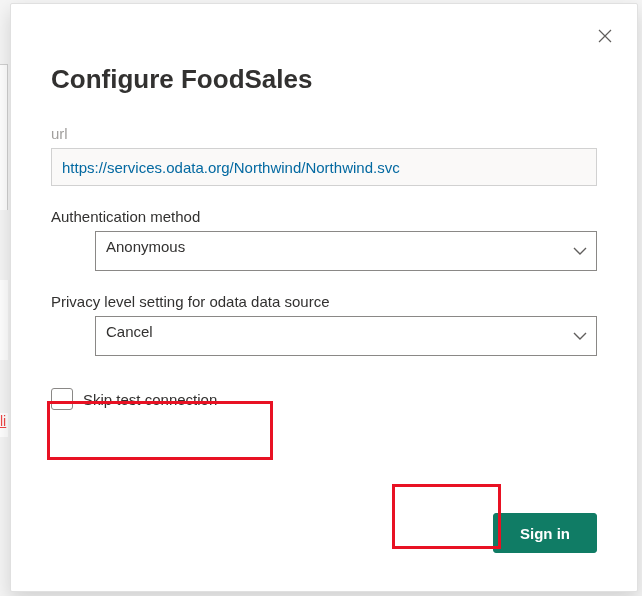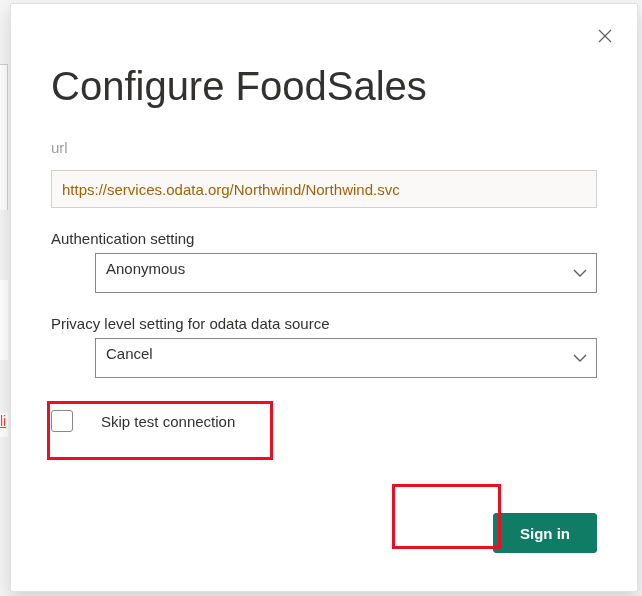--- a/index.html
+++ b/index.html
@@ -35,22 +35,22 @@
       top: 18px;
       width: 28px;
       height: 28px;
       display: flex;
       align-items: center;
       justify-content: center;
       cursor: pointer;
       color: #605e5c;
     }
     .dialog-title {
-      font-size: 40px;
-      font-weight: 400;
+      font-size: 26px;
+      font-weight: 700;
       color: #323130;
       margin-top: 28px;
       margin-bottom: 30px;
     }
     .field-group { margin-bottom: 22px; }
     .field-label {
       font-size: 15px;
       color: #323130;
       margin-bottom: 6px;
       display: block;
@@ -59,21 +59,21 @@
     .text-input {
       width: 100%;
       height: 38px;
       border: 1px solid #d1d1d1;
       background: #faf9f8;
       padding: 6px 10px;
       font-size: 15px;
       font-family: inherit;
       color: #a19f9d;
     }
-    .text-input:disabled { background: #faf9f8; color: #a16207; margin-top: 8px; }
+    .text-input:disabled { background: #faf9f8; color: #0369a1; }
     .select-wrap { position: relative; width: 100%; padding-left: 44px; }
     .select {
       width: 100%;
       height: 40px;
       border: 1px solid #8a8886;
       background: #fff;
       padding: 6px 34px 6px 10px;
       font-size: 15px;
       font-family: inherit;
       color: #323130;
@@ -85,21 +85,21 @@
       position: absolute;
       right: 10px;
       top: 50%;
       transform: translateY(-50%);
       pointer-events: none;
       color: #605e5c;
     }
     .checkbox-row {
       display: flex;
       align-items: center;
-      gap: 28px;
+      gap: 10px;
       margin-top: 32px;
     }
     .checkbox {
       width: 22px;
       height: 22px;
       border: 1px solid #8a8886;
       border-radius: 3px;
       background: #fff;
       cursor: pointer;
     }
@@ -158,21 +158,21 @@
   </div>
 
   <h1 class="dialog-title">Configure FoodSales</h1>
 
   <div class="field-group">
     <label class="field-label disabled">url</label>
     <input class="text-input" type="text" disabled="" value="https://services.odata.org/Northwind/Northwind.svc" style="">
   </div>
 
   <div class="field-group">
-    <label class="field-label">Authentication setting</label>
+    <label class="field-label">Authentication method</label>
     <div class="select-wrap">
       <div class="select">Anonymous</div>
       <span class="select-chevron">
         <svg width="14" height="9" viewBox="0 0 14 9">
             <path d="M1 1 L7 7 L13 1" stroke="currentColor" stroke-width="1.4" fill="none"></path>
           </svg>
       </span>
     </div>
   </div>
 

